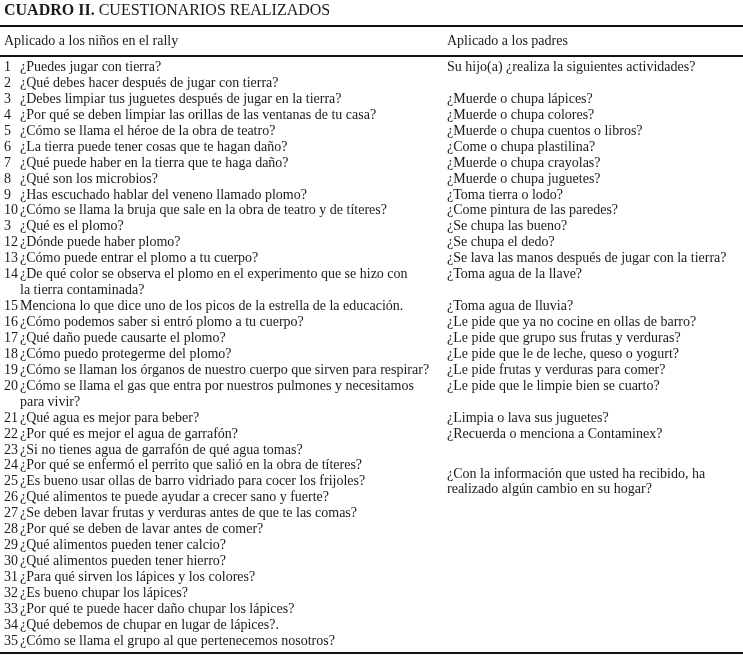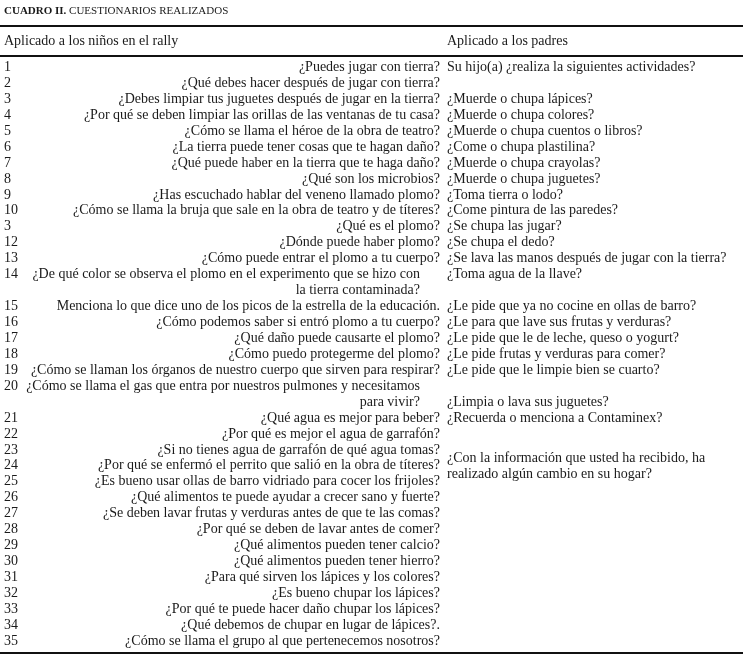--- a/index.html
+++ b/index.html
@@ -4,39 +4,39 @@
 <style>
   html, body { margin: 0; padding: 0; background: #ffffff; }
   body {
     width: 743px; height: 656px; position: relative; overflow: hidden;
     font-family: "Liberation Serif", "DejaVu Serif", serif;
     color: #1a1a1a;
     font-size: 14px;
   }
   .title {
     position: absolute; left: 4px; top: 0px; height: 20px; line-height: 20px;
-    font-size: 11px; white-space: nowrap;
+    font-size: 16px; white-space: nowrap;
   }
   .title b { font-weight: bold; }
   .rule { position: absolute; left: 0; width: 743px; background: #111; }
   .rule.top { top: 25px; height: 2px; }
   .rule.mid { top: 55px; height: 1.5px; }
   .rule.bot { top: 652px; height: 2px; }
   .colhead {
     position: absolute; top: 31px; height: 20px; line-height: 20px; white-space: nowrap;
   }
   .colhead.left { left: 4px; }
   .colhead.right { left: 447px; }
   .list { position: absolute; top: 59px; margin: 0; padding: 0; list-style: none; }
   .list.left { left: 0; width: 440px; }
   .list.right { left: 447px; width: 296px; }
   .row { height: 15.95px; line-height: 15.95px; white-space: nowrap; position: relative; }
   .row.tall { height: 31.9px; }
   .num { position: absolute; left: 4px; top: 0; }
-  .q { position: absolute; left: 20px; top: 0; white-space: normal; width: 420px; text-align: right; }
+  .q { position: absolute; left: 20px; top: 0; white-space: normal; width: 420px; }
   .rrow { height: 15.95px; line-height: 15.95px; }
   .rrow.tall { height: 31.9px; white-space: normal; width: 296px; margin-top: 24px; }
 </style>
 </head>
 <body>
 
 <div class="title"><b>CUADRO II.</b> <span>CUESTIONARIOS REALIZADOS</span></div>
 
 <div class="rule top"></div>
 <div class="colhead left">Aplicado a los niños en el rally</div>
@@ -189,27 +189,28 @@
     <li class="rrow">Su hijo(a) ¿realiza la siguientes actividades?</li>
     <li class="rrow"></li>
     <li class="rrow">¿Muerde o chupa lápices?</li>
     <li class="rrow">¿Muerde o chupa colores?</li>
     <li class="rrow">¿Muerde o chupa cuentos o libros?</li>
     <li class="rrow">¿Come o chupa plastilina?</li>
     <li class="rrow">¿Muerde o chupa crayolas?</li>
     <li class="rrow">¿Muerde o chupa juguetes?</li>
     <li class="rrow">¿Toma tierra o lodo?</li>
     <li class="rrow">¿Come pintura de las paredes?</li>
-    <li class="rrow">¿Se chupa las jugar?</li>
+    <li class="rrow">¿Se chupa las bueno?</li>
     <li class="rrow">¿Se chupa el dedo?</li>
     <li class="rrow">¿Se lava las manos después de jugar con la tierra?</li>
     <li class="rrow">¿Toma agua de la llave?</li>
     <li class="rrow"></li>
+    <li class="rrow">¿Toma agua de lluvia?</li>
     <li class="rrow">¿Le pide que ya no cocine en ollas de barro?</li>
-    <li class="rrow">¿Le para que lave sus frutas y verduras?</li>
+    <li class="rrow">¿Le pide que grupo sus frutas y verduras?</li>
     <li class="rrow">¿Le pide que le de leche, queso o yogurt?</li>
     <li class="rrow">¿Le pide frutas y verduras para comer?</li>
     <li class="rrow">¿Le pide que le limpie bien se cuarto?</li>
     <li class="rrow"></li>
     <li class="rrow">¿Limpia o lava sus juguetes?</li>
     <li class="rrow">¿Recuerda o menciona a Contaminex?</li>
     <li class="rrow tall">¿Con la información que usted ha recibido, ha realizado algún cambio en su hogar?</li>
   </ul>
 
 <div class="rule bot"></div>

